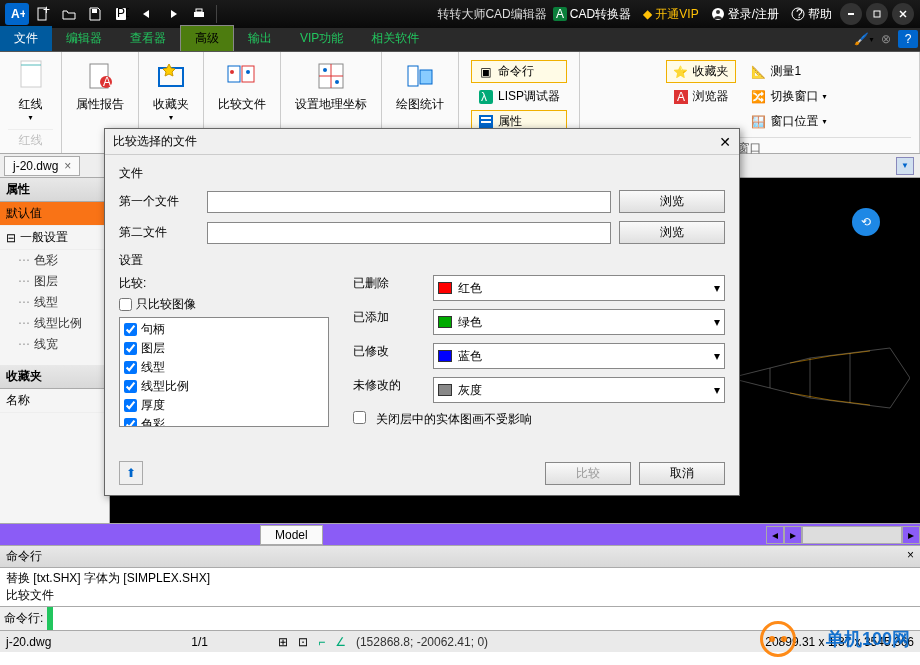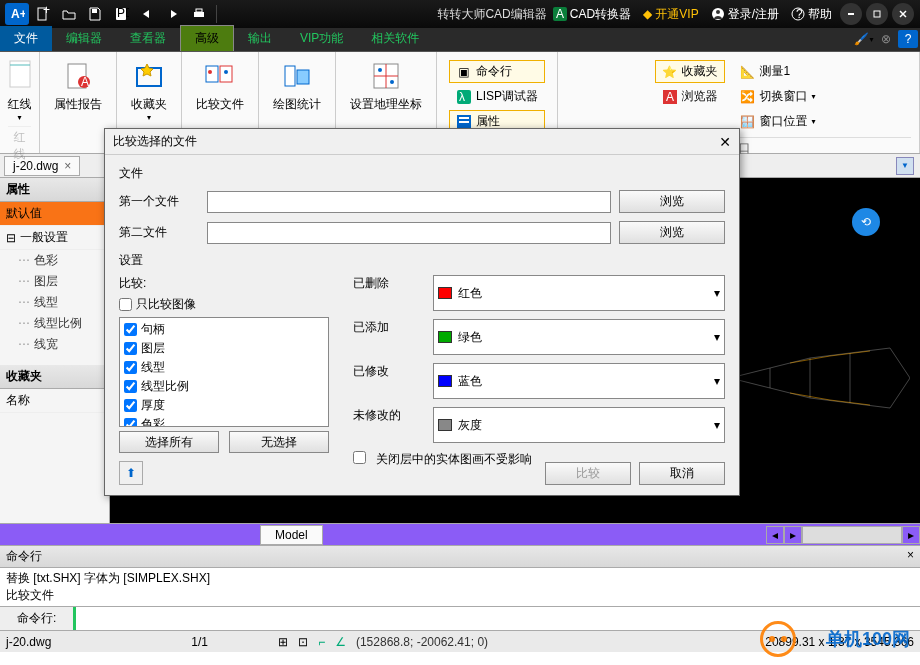--- a/index.html
+++ b/index.html
@@ -61,21 +61,21 @@
 .modelbar { height:22px; background:#8b5cf6; border-top:1px solid #aaa; display:flex; align-items:center; padding-left:260px; }
 .modelbar .mtab { padding:2px 14px; background:#fafafa; border:1px solid #aaa; }
 .modelbar .scroll { margin-left:auto; display:flex; }
 .modelbar .scroll div { width:18px; height:18px; border:1px solid #aaa; display:flex; align-items:center; justify-content:center; }
 
 
 .cmdheader { background:linear-gradient(#e8e8e8,#d8d8d8); padding:2px 6px; border-top:1px solid #aaa; border-bottom:1px solid #aaa; display:flex; }
 .cmdheader .cx { margin-left:auto; }
 .cmdlog { height:38px; background:#fff; padding:2px 6px; overflow:hidden; }
 .cmdline { display:flex; border-top:1px solid #aaa; }
-.cmdline .lbl { padding:3px 17px; background:#eee; border-right:3px solid #22c55e; }
+.cmdline .lbl { padding:3px 4px; background:#eee; border-right:6px solid #22c55e; }
 .cmdline input { flex:1; border:none; padding:3px; background:#fff; }
 
 
 .status { height:22px; background:#eaeaea; border-top:1px solid #aaa; display:flex; align-items:center; padding:0 6px; gap:10px; }
 .status .cell { display:flex; align-items:center; gap:4px; }
 .status .coords { color:#333; }
 .status .fill { flex:1; }
 
 
 .watermark { position:absolute; right:10px; bottom:8px; display:flex; align-items:center; gap:6px; opacity:0.9; }
@@ -97,21 +97,21 @@
 .dialog .settings { display:flex; gap:24px; }
 .dialog .cmp-left { width:210px; }
 .dialog .cmp-left .chk { display:flex; align-items:center; gap:4px; margin:4px 0; }
 .dialog .listbox { border:1px solid #888; background:#fff; height:110px; padding:2px 4px; overflow:auto; }
 .dialog .listbox .li { display:flex; align-items:center; gap:4px; padding:1px 0; }
 .dialog .btn-row { display:flex; gap:10px; margin-top:4px; }
 .dialog .btn-row button { flex:1; height:22px; background:linear-gradient(#fafafa,#e0e0e0); border:1px solid #888; cursor:pointer; }
 .dialog .cmp-right { flex:1; }
 .dialog .crow { display:flex; align-items:flex-start; margin-bottom:8px; gap:10px; }
 .dialog .crow label { width:70px; }
-.dialog .color-sel { flex:1; height:36px; border:1px solid #888; background:#fff; display:flex; align-items:center; padding:4px 4px; gap:6px; cursor:pointer; }
+.dialog .color-sel { flex:1; height:26px; border:1px solid #888; background:#fff; display:flex; align-items:center; padding:4px 4px; gap:6px; cursor:pointer; }
 .dialog .color-sel .sw { width:14px; height:12px; border:1px solid #333; }
 .dialog .color-sel .dd { margin-left:auto; }
 .dialog .dfooter { position:absolute; bottom:10px; left:14px; right:14px; display:flex; align-items:center; }
 .dialog .dfooter .back { width:24px; height:24px; border:1px solid #aaa; display:flex; align-items:center; justify-content:center; color:#0066cc; }
 .dialog .dfooter .fbtn { width:86px; height:23px; margin-left:8px; background:linear-gradient(#fafafa,#e0e0e0); border:1px solid #888; cursor:pointer; }
 .dialog .dfooter .fbtn[disabled] { color:#999; }
 .dialog .dfooter .sp { flex:1; }
 
 input[type=checkbox] { width:13px; height:13px; }
 </style>
@@ -218,21 +218,21 @@
   <div class="tab">VIP功能</div>
   <div class="tab">相关软件</div>
   <div class="right-tools">
     <div>🖌️<span style="font-size:8px">▾</span></div>
     <div style="color:#888">⊗</div>
     <div style="background:#0066cc;color:#fff;border-radius:2px">?</div>
   </div>
 </div>
 
 <div class="ribbon">
-  <div class="rgroup disabled" style="width:40px">
+  <div class="rgroup disabled" style="width:62px">
     <div class="big-btn">
       <div class="ico">
           <svg width="28" height="34">
             <rect x="4" y="2" width="20" height="26" fill="#fff" stroke="#ccc"></rect>
             <path d="M4 6h20" stroke="#5bb"></path>
           </svg>
         </div>
       <span>红线</span>
         <span style="font-size:8px">▾</span>
     </div>
@@ -266,45 +266,45 @@
     <div class="big-btn">
       <div class="ico">
           <svg width="32" height="32">
             <rect x="2" y="6" width="12" height="16" fill="#fff" stroke="#06c"></rect>
             <rect x="16" y="6" width="12" height="16" fill="#fff" stroke="#d33"></rect>
             <circle cx="6" cy="12" r="2" fill="#d33"></circle>
             <circle cx="22" cy="12" r="2" fill="#06c"></circle>
           </svg>
         </div>
       <span>比较文件</span>
-    </div>
-  </div>
-  <div class="rgroup">
-    <div class="big-btn">
-      <div class="ico">
-          <svg width="32" height="32">
-            <rect x="4" y="6" width="10" height="20" fill="#fff" stroke="#06c"></rect>
-            <rect x="16" y="10" width="12" height="14" fill="#8cf" stroke="#06c"></rect>
-          </svg>
-        </div>
-      <span>绘图统计</span>
     </div>
   </div>
   <div class="rgroup">
     <div class="big-btn">
       <div class="ico">
           <svg width="32" height="32">
             <rect x="4" y="4" width="24" height="24" fill="#fff" stroke="#888"></rect>
             <line x1="4" y1="16" x2="28" y2="16" stroke="#d33"></line>
             <line x1="16" y1="4" x2="16" y2="28" stroke="#d33"></line>
             <circle cx="10" cy="10" r="2" fill="#06c"></circle>
             <circle cx="22" cy="22" r="2" fill="#06c"></circle>
           </svg>
         </div>
       <span>设置地理坐标</span>
+    </div>
+  </div>
+  <div class="rgroup">
+    <div class="big-btn">
+      <div class="ico">
+          <svg width="32" height="32">
+            <rect x="4" y="6" width="10" height="20" fill="#fff" stroke="#06c"></rect>
+            <rect x="16" y="10" width="12" height="14" fill="#8cf" stroke="#06c"></rect>
+          </svg>
+        </div>
+      <span>绘图统计</span>
     </div>
   </div>
   <div class="rgroup" style="border-right:1px solid #ccc">
     <div class="cmd-panel">
       <div class="cmd-btn boxed">
           <div class="i">▣</div>
           <span>命令行</span>
         </div>
       <div class="cmd-btn">
           <div class="i">
@@ -494,24 +494,20 @@
           <div class="li">
               <input type="checkbox" checked="" style="">
               <span>厚度</span>
             </div>
           <div class="li">
               <input type="checkbox" checked="" style="">
               <span>色彩</span>
             </div>
 
         </div>
-        <div class="btn-row">
-          <button>选择所有</button>
-          <button>无选择</button>
-        </div>
       </div>
       <div class="cmp-right">
         <div class="crow">
           <label>已删除</label>
           <div class="color-sel">
               <div class="sw" style="background:#f00"></div>
               <span>红色</span>
               <span class="dd">▾</span>
             </div>
         </div>

